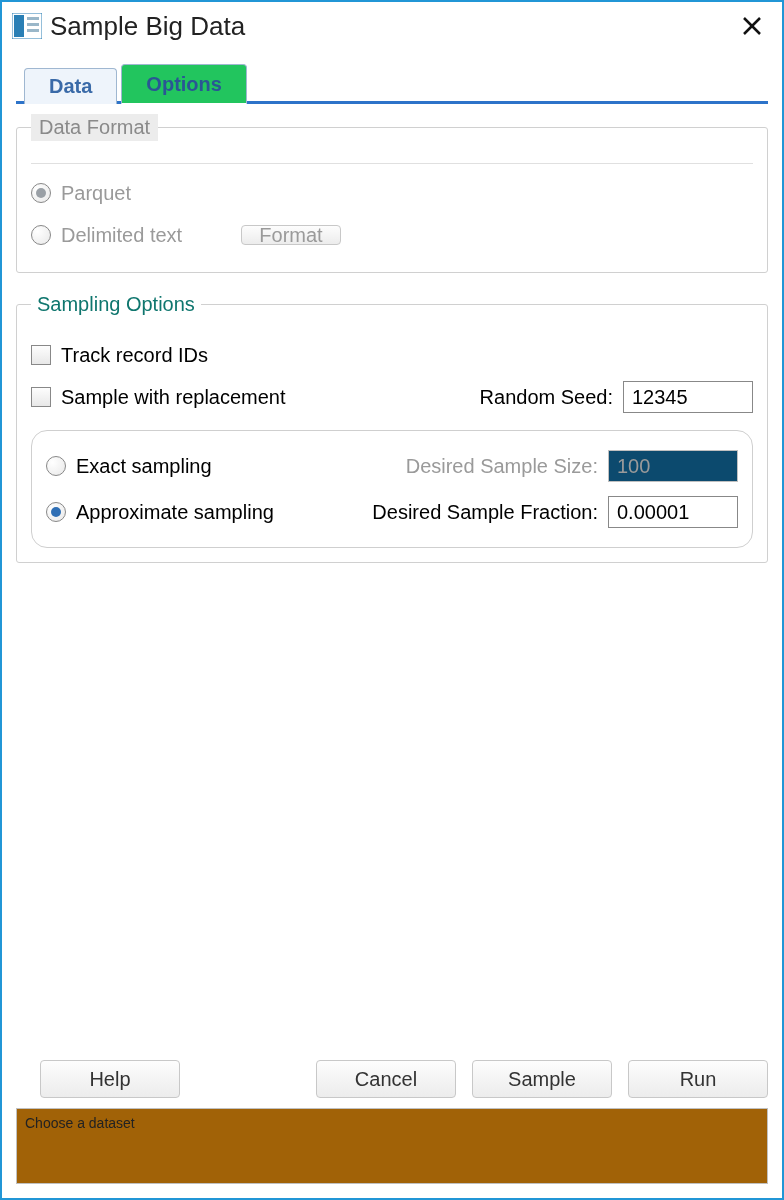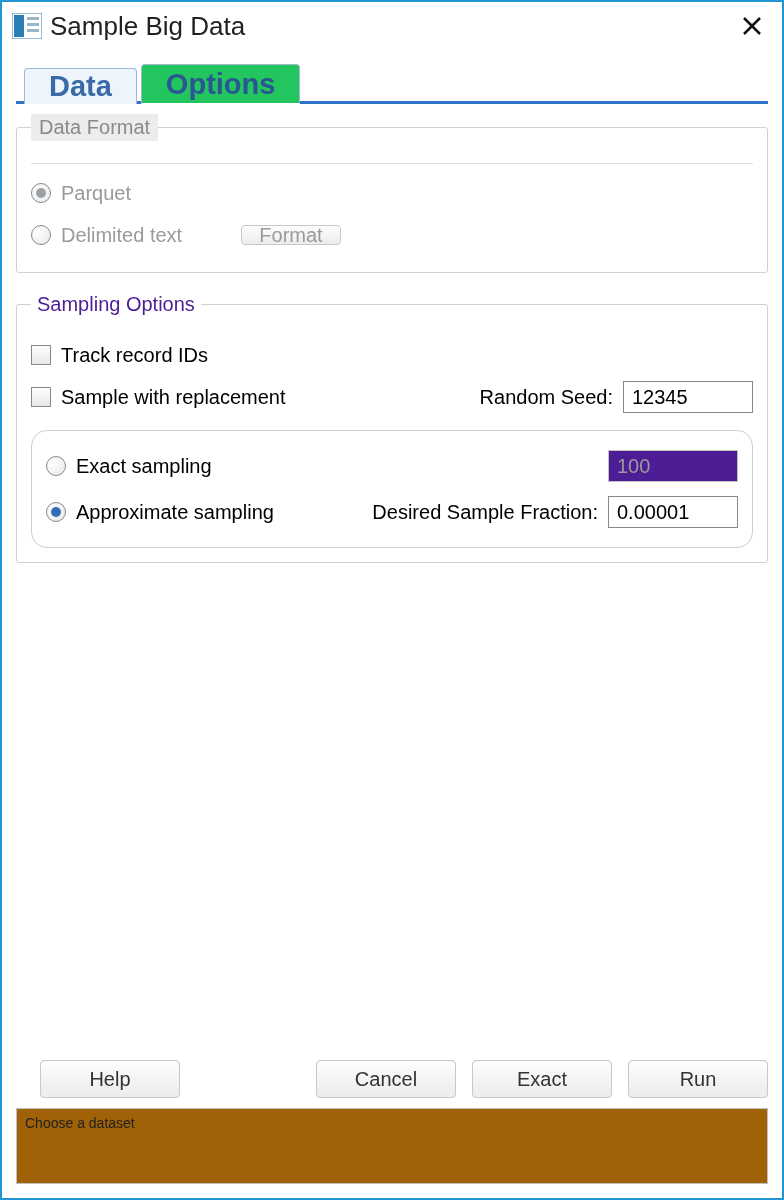--- a/index.html
+++ b/index.html
@@ -53,21 +53,21 @@
     position: relative;
     display: flex;
     align-items: flex-end;
     padding-left: 8px;
   }
   .tab {
     height: 40px;
     padding: 0 24px;
     display: flex;
     align-items: center;
-    font-size: 29px;
+    font-size: 20px;
     font-weight: 600;
     color: #2a5694;
     background: #f6fbff;
     border: 1px solid #9fb7d1;
     border-bottom: none;
     border-radius: 4px 4px 0 0;
     margin-right: 4px;
     cursor: pointer;
     position: relative;
     z-index: 2;
@@ -102,21 +102,21 @@
   fieldset.group {
     border: 1px solid #d0d0d0;
     border-radius: 3px;
     margin: 0 0 20px 0;
     padding: 16px 14px 14px 14px;
     position: relative;
   }
   fieldset.group > legend {
     padding: 0 6px;
     font-size: 20px;
-    color: #4c1d95;
+    color: #0f766e;
     background: #fff;
   }
   fieldset.group.disabled > legend {
     color: #8a8a8a;
     background: #ececec;
     padding: 2px 8px;
   }
 
   
   .row {
@@ -179,21 +179,21 @@
 
   input.txt {
     height: 32px;
     border: 1px solid #888;
     font-size: 20px;
     padding: 0 8px;
     width: 130px;
     background:#fff;
   }
   input.txt.disabled {
-    background: #4c1d95;
+    background: #0c4a6e;
     color: #9a9a9a;
     border-color: #c0c0c0;
   }
 
   .inner-box {
     border: 1px solid #cfcfcf;
     border-radius: 16px;
     padding: 10px 14px;
     margin-top: 14px;
   }
@@ -291,41 +291,42 @@
           <span class="gap"></span>
           <span style="margin-right:10px;">Random Seed:</span>
           <input class="txt" value="12345" style="">
         </div>
 
         <div class="inner-box">
           <div class="row">
             <span class="rad"></span>
             <span>Exact sampling</span>
             <span class="gap"></span>
+            <span class="lbl-right disabled-text">Desired Sample Size:</span>
             <input class="txt disabled" disabled="" value="100" style="">
           </div>
           <div class="row">
             <span class="rad selected">
                 <span class="dot"></span>
               </span>
             <span>Approximate sampling</span>
             <span class="gap"></span>
             <span class="lbl-right">Desired Sample Fraction:</span>
             <input class="txt" value="0.00001" style="">
           </div>
         </div>
       </fieldset>
 
       <div style="flex:1"></div>
 
       <div class="btnbar">
         <span class="btn">Help</span>
         <span class="spacer"></span>
         <span class="btn">Cancel</span>
-        <span class="btn">Exact</span>
+        <span class="btn">Sample</span>
         <span class="btn">Run</span>
       </div>
 
       <div class="status">Choose a dataset</div>
 
     </div>
   </div>
 </div>
 
 </body></html>

